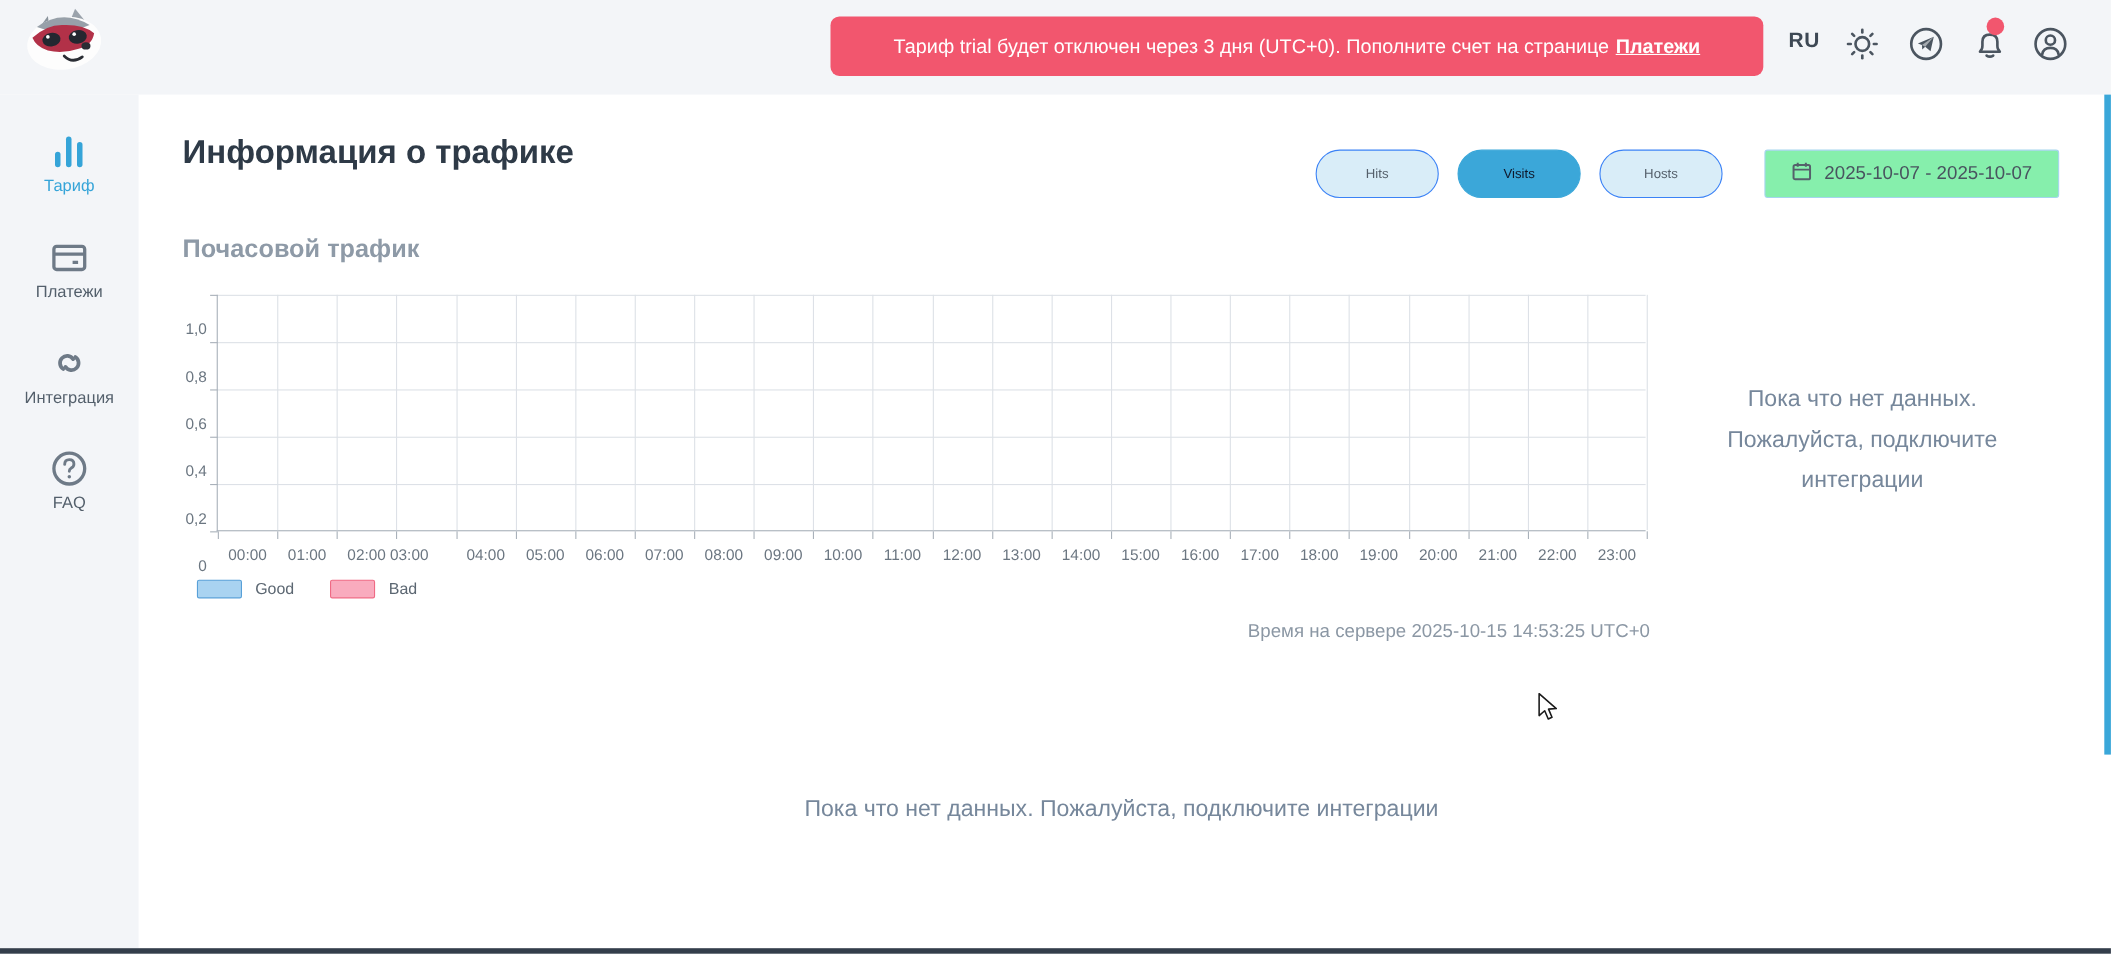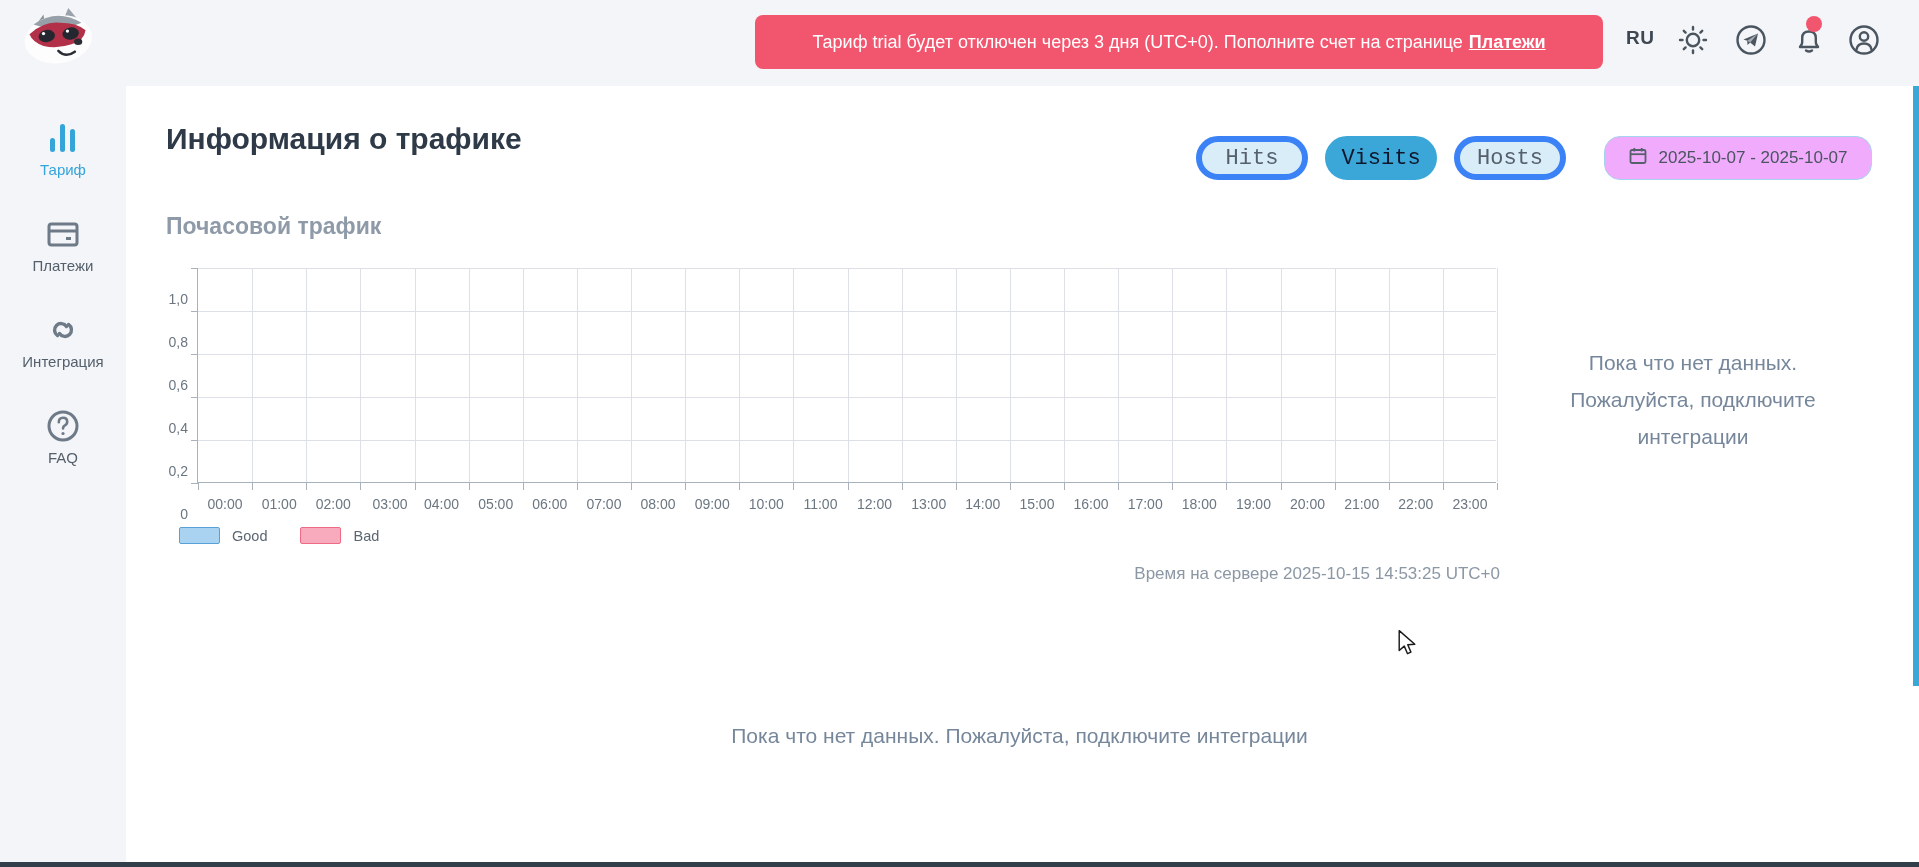--- a/index.html
+++ b/index.html
@@ -28,27 +28,27 @@
   
   .side-item { position:absolute; left:0; width:126px; height:80px; display:flex; flex-direction:column;
                align-items:center; justify-content:flex-start; cursor:pointer; }
   .side-item .icn { height:40px; display:flex; align-items:center; justify-content:center; }
   .side-label { font-size:15px; color:#535f6b; margin-top:3px; }
   .side-item.active .side-label { color:#35a4d8; }
 
   
   .page-title { position:absolute; left:166px; top:122px; font-size:30px; font-weight:700; color:#2e3a47; }
   .tabs { position:absolute; left:1196px; top:136px; display:flex; gap:17px; }
-  .tab { width:112px; height:44px; border-radius:22px; border:6px solid #3b82f6; background:#d9edf8;
-         color:#55606b; font-size:22px; font-family:Liberation Mono, monospace; display:flex; align-items:center;
+  .tab { width:112px; height:44px; border-radius:22px; border:1px solid #3b82f6; background:#d9edf8;
+         color:#55606b; font-size:12px; font-family:Liberation Sans, sans-serif; display:flex; align-items:center;
          justify-content:center; cursor:pointer; }
   .tab.active { background:#3ba7d9; border-color:#3ba7d9; color:#0f172a; }
 
-  .datepicker { position:absolute; left:1604px; top:136px; width:268px; height:44px; background:#f0abfc;
-                border:1px solid #a5d5ee; border-radius:16px; display:flex; align-items:center;
+  .datepicker { position:absolute; left:1604px; top:136px; width:268px; height:44px; background:#86efac;
+                border:1px solid #a5d5ee; border-radius:3px; display:flex; align-items:center;
                 justify-content:center; gap:10px; font-size:17px; color:#49545f; cursor:pointer; }
   .datepicker svg { width:20px; height:20px; }
 
   .section-title { position:absolute; left:166px; top:213px; font-size:23px; font-weight:700; color:#8e9aa7; }
 
   
   .plot { position:absolute; left:197px; top:268px; width:1299px; height:215px; background:#ffffff;
           border-left:1px solid #a9b1ba; border-bottom:1px solid #a9b1ba; }
   .hline { position:absolute; left:0; right:0; height:1px; background:#dde1e7; }
   .vline { position:absolute; top:0; bottom:0; width:1px; background:#dde1e7; }
@@ -269,21 +269,21 @@
       <div class="xtick" style="left:974.25px;"></div>
       <div class="xtick" style="left:1028.375px;"></div>
       <div class="xtick" style="left:1082.5px;"></div>
       <div class="xtick" style="left:1136.625px;"></div>
       <div class="xtick" style="left:1190.75px;"></div>
       <div class="xtick" style="left:1244.875px;"></div>
       <div class="xtick" style="left:1299px;"></div>
       <div class="xlabel" style="left:0px; width:54.125px;">00:00</div>
       <div class="xlabel" style="left:54.125px; width:54.125px;">01:00</div>
       <div class="xlabel" style="left:108.25px; width:54.125px;">02:00</div>
-      <div class="xlabel" style="left:165px; width:54.125px;">03:00</div>
+      <div class="xlabel" style="left:147px; width:54.125px;">03:00</div>
       <div class="xlabel" style="left:216.5px; width:54.125px;">04:00</div>
       <div class="xlabel" style="left:270.625px; width:54.125px;">05:00</div>
       <div class="xlabel" style="left:324.75px; width:54.125px;">06:00</div>
       <div class="xlabel" style="left:378.875px; width:54.125px;">07:00</div>
       <div class="xlabel" style="left:433px; width:54.125px;">08:00</div>
       <div class="xlabel" style="left:487.125px; width:54.125px;">09:00</div>
       <div class="xlabel" style="left:541.25px; width:54.125px;">10:00</div>
       <div class="xlabel" style="left:595.375px; width:54.125px;">11:00</div>
       <div class="xlabel" style="left:649.5px; width:54.125px;">12:00</div>
       <div class="xlabel" style="left:703.625px; width:54.125px;">13:00</div>

